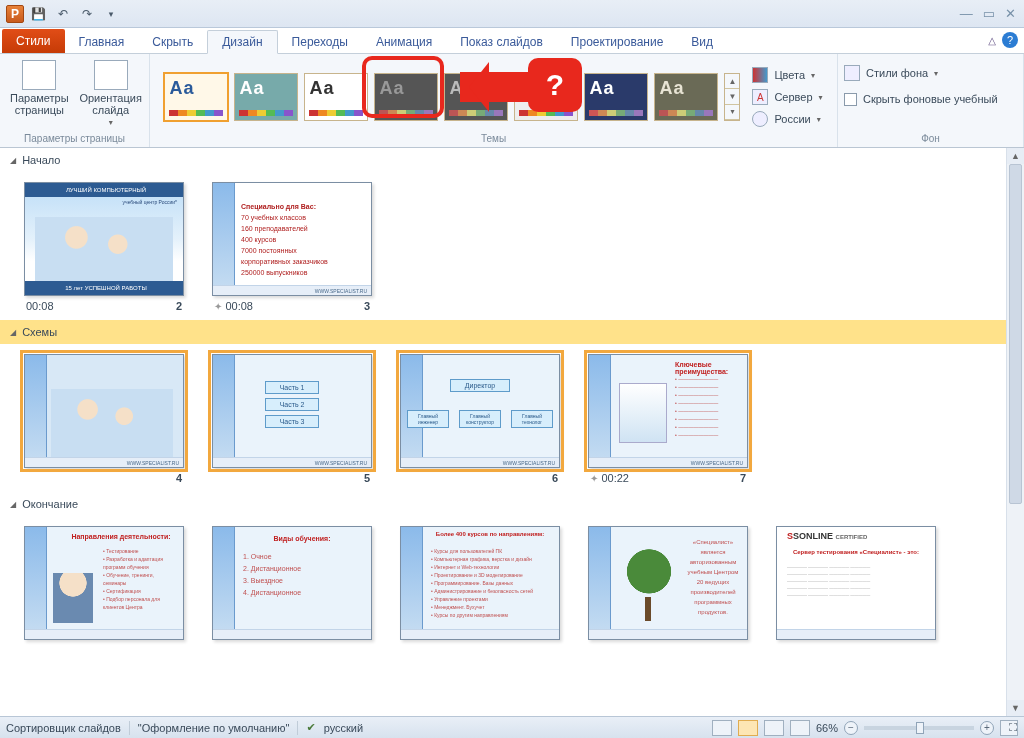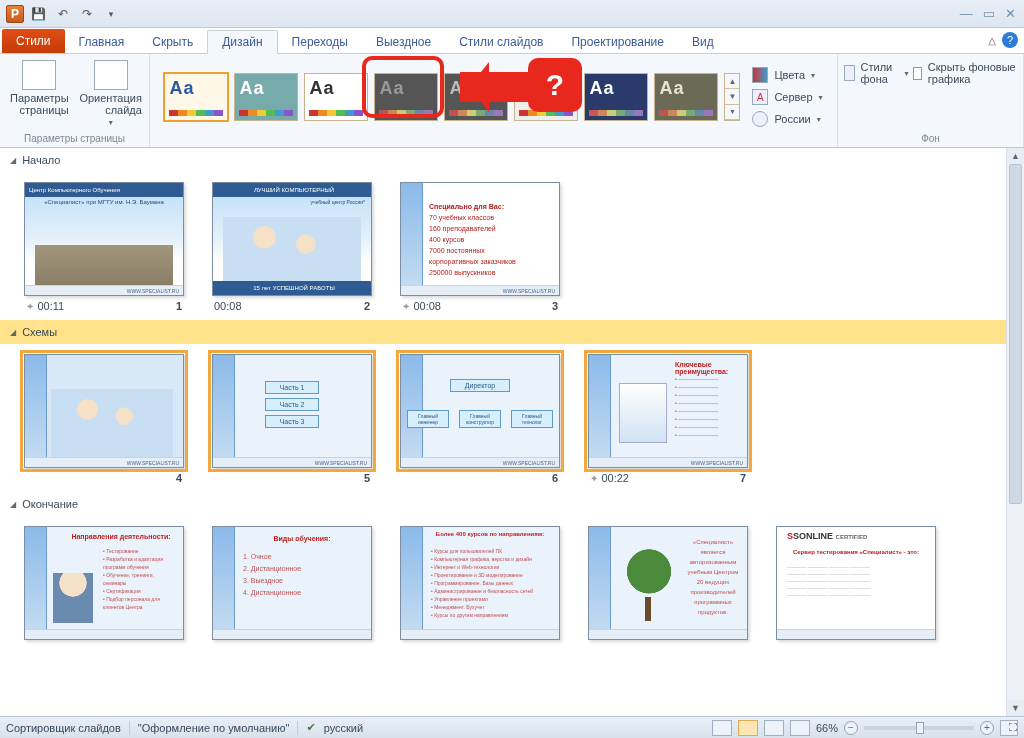--- a/index.html
+++ b/index.html
@@ -20,21 +20,21 @@
 .rtab.active { background: #f4f7fb; border: 1px solid #c4cfda; border-bottom: 1px solid #f4f7fb; border-radius: 2px 2px 0 0; margin-bottom: -1px; }
 .ribbon-help { position: absolute; right: 6px; top: 4px; display: flex; gap: 6px; align-items: center; }
 .help-q { width: 16px; height: 16px; background: #2b7cd3; color: #fff; border-radius: 50%; font-size: 11px; display: flex; align-items: center; justify-content: center; }
 .help-caret { color: #658; font-size: 10px; }
 
 
 .ribbon { height: 94px; background: #f4f7fb; border-bottom: 1px solid #bac6d3; display: flex; position: relative; }
 .group { border-right: 1px solid #d9e2eb; display: flex; flex-direction: column; padding: 4px 6px 0 6px; }
 .group-label { font-size: 10px; color: #7a8a9a; text-align: center; padding: 2px 0 3px; }
 .group-body { flex: 1; display: flex; align-items: flex-start; gap: 4px; }
-.big-btn { display: flex; flex-direction: column; align-items: center; gap: 2px; padding: 2px 4px; font-size: 11px; color: #3a4a5a; text-align: right; width: 68px; }
+.big-btn { display: flex; flex-direction: column; align-items: center; gap: 2px; padding: 2px 4px; font-size: 11px; color: #3a4a5a; text-align: center; width: 68px; }
 .big-btn .ico { width: 34px; height: 30px; border: 1px solid #9ab; background: #fff; display: flex; align-items: center; justify-content: center; }
 .big-btn .ico.stack { position: relative; }
 .big-btn .ico.stack::after { content: ""; position: absolute; top: 3px; left: 3px; right: -3px; bottom: -3px; border: 1px solid #9ab; background: #fff; z-index: -1; }
 .small-row { display: flex; align-items: center; gap: 6px; font-size: 11px; color: #3a4a5a; height: 22px; }
 .small-ico { width: 16px; height: 16px; border: 1px solid #9ab; background: #eef; }
 
 
 .themes { display: flex; gap: 6px; align-items: center; padding-top: 6px; position: relative; }
 .theme-thumb { width: 64px; height: 48px; border: 1px solid #c7b48c; background: #fff; display: flex; flex-direction: column; justify-content: space-between; padding: 4px; cursor: default; }
 .theme-thumb.selected { outline: 2px solid #f0a030; outline-offset: -1px; background: #fff8e8; }
@@ -112,22 +112,22 @@
     <span>✕</span>
   </div>
 </div>
 
 <div class="ribbon-tabs">
   <div class="file-tab">Стили</div>
   <div class="rtab">Главная</div>
   <div class="rtab">Скрыть</div>
   <div class="rtab active">Дизайн</div>
   <div class="rtab">Переходы</div>
-  <div class="rtab">Выездное</div>
-  <div class="rtab">Стили слайдов</div>
+  <div class="rtab">Анимация</div>
+  <div class="rtab">Показ слайдов</div>
   <div class="rtab">Проектирование</div>
   <div class="rtab">Вид</div>
   <div class="ribbon-help">
     <span class="help-caret">△</span>
     <span class="help-q">?</span>
   </div>
 </div>
 
 <div class="ribbon">
 
@@ -258,67 +258,53 @@
               <span style="font-size:8px;color:#666">▾</span>
             </div>
           <div class="small-row">
               <span class="small-ico" style="border-radius:50%"></span>
               <span>России</span>
               <span style="font-size:8px;color:#666">▾</span>
             </div>
         </div>
       </div>
     </div>
+    <div class="group-label">Темы</div>
   </div>
 
   <div class="group" style="width:186px">
-    <div class="group-body" style="flex-direction:row;padding-top:4px">
+    <div class="group-body" style="flex-direction:column;padding-top:4px">
       <div class="small-row">
           <span class="small-ico"></span>
           <span>Стили фона</span>
           <span style="font-size:8px;color:#666">▾</span>
         </div>
       <div class="small-row">
           <span class="chk"></span>
-          <span>Скрыть фоновые графика</span>
+          <span>Скрыть фоновые учебный</span>
         </div>
     </div>
     <div class="group-label" style="position:relative">Фон</div>
   </div>
 
   <div class="red-box" style="left:362px; top:2px; width:82px; height:62px;"></div>
   <div class="red-arrow" style="left:460px; top:18px; width:76px;"></div>
   <div class="red-badge" style="left:528px; top:4px;">
       <span>?</span>
     </div>
 </div>
 
 <div class="main">
 
   <div class="section-header">
     <span class="tri">◢</span>
     <span>Начало</span>
   </div>
   <div class="slides-row">
 
-    <div class="slide-wrap">
-      <div class="slide-thumb">
-        <div class="sky"></div>
-        <div class="hdrbar">
-            <span>Центр Компьютерного Обучения</span>
-          </div>
-        <div style="position:absolute;top:16px;left:0;right:0;text-align:center;font-size:6px;color:#2a4a7a">«Специалист» при МГТУ им. Н.Э. Баумана</div>
-        <div class="building"></div>
-        <div class="bot-line">WWW.SPECIALIST.RU</div>
-      </div>
-      <div class="slide-meta">
-          <span><span class="star">✦</span> <span>00:11</span></span>
-          <b>1</b>
-        </div>
-    </div>
 
     <div class="slide-wrap">
       <div class="slide-thumb">
         <div class="sky"></div>
         <div class="hdrbar" style="justify-content:center">
             <span>ЛУЧШИЙ КОМПЬЮТЕРНЫЙ</span>
           </div>
         <div style="position:absolute;top:16px;right:6px;font-size:5px;color:#2a4a7a">учебный центр России*</div>
         <div class="people"></div>
         <div class="hdrbar" style="top:auto;bottom:0;background:#2d5b92;justify-content:center">

